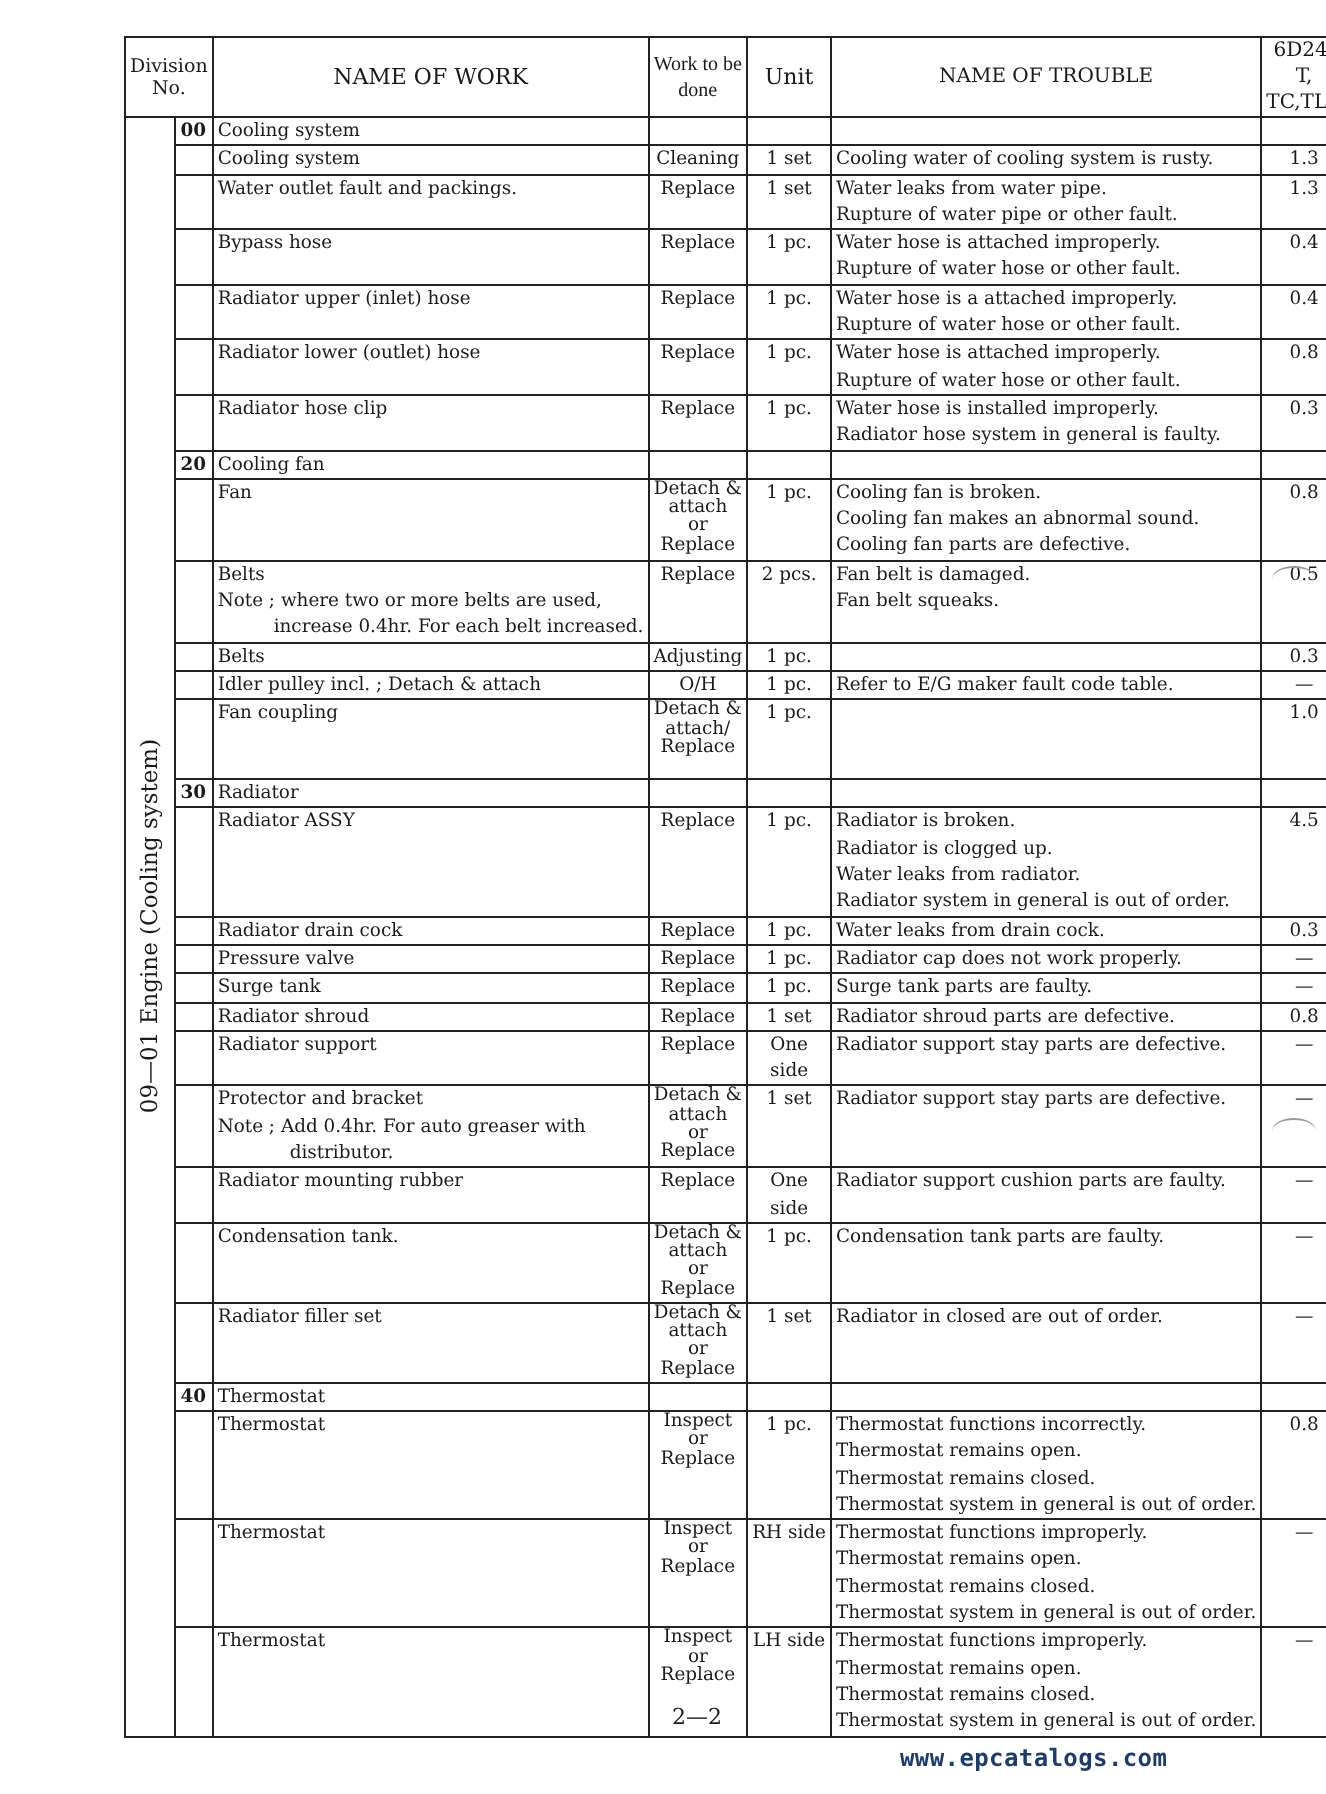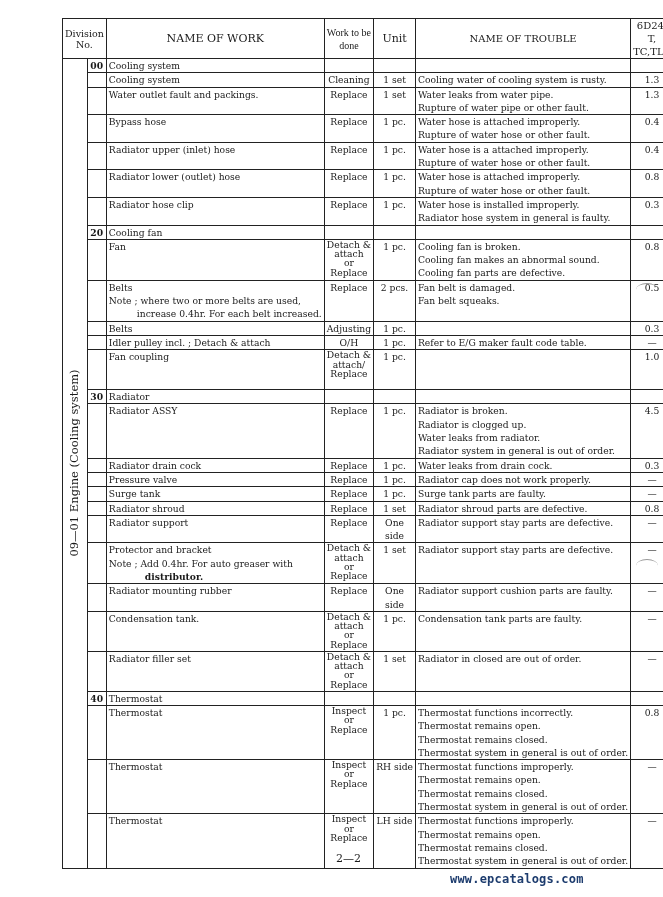--- a/index.html
+++ b/index.html
@@ -17,21 +17,21 @@
   th.h-trouble { font-size:10px; }
   th.h-model { font-size:10px; line-height:13px; text-align:left; padding-left:1px; }
   td.side { border-top:none; border-bottom:1px solid #222; position:relative; padding:0; }
   td.code { text-align:center; font-weight:bold; padding:0; }
   td.code-blank { border-top:none; border-bottom:none; }
   td.work, td.unit, td.val { text-align:center; }
   td.work { line-height:9.3px; padding-top:1px; }
   td.work.single { line-height:13.3px; padding-top:0;margin-left:46px; }
   td.val { padding-top:0; }
   .line { display:block; white-space:nowrap; }
-  .indent { padding-left:36px;font-weight:bold; }
+  .indent { padding-left:36px; }
   .indent2 { padding-left:28px; }
   .sidelabel { position:absolute; left:50%; top:50%; transform:translate(-50%,-50%) rotate(-90deg);
                white-space:nowrap; font-size:11.5px; }
   .pagenum { position:absolute; left:336px; top:852px; font-size:11px; }
   .url { position:absolute; left:450px; top:872px; font-family:"DejaVu Sans Mono","Liberation Mono",monospace;
          font-size:12px; font-weight:bold; color:#1d3c6e; letter-spacing:0.2px; }
   .mark { position:absolute; width:22px; height:12px; border-top:1px solid #999; border-radius:50% 50% 0 0; }
 </style>
 </head>
 <body>

